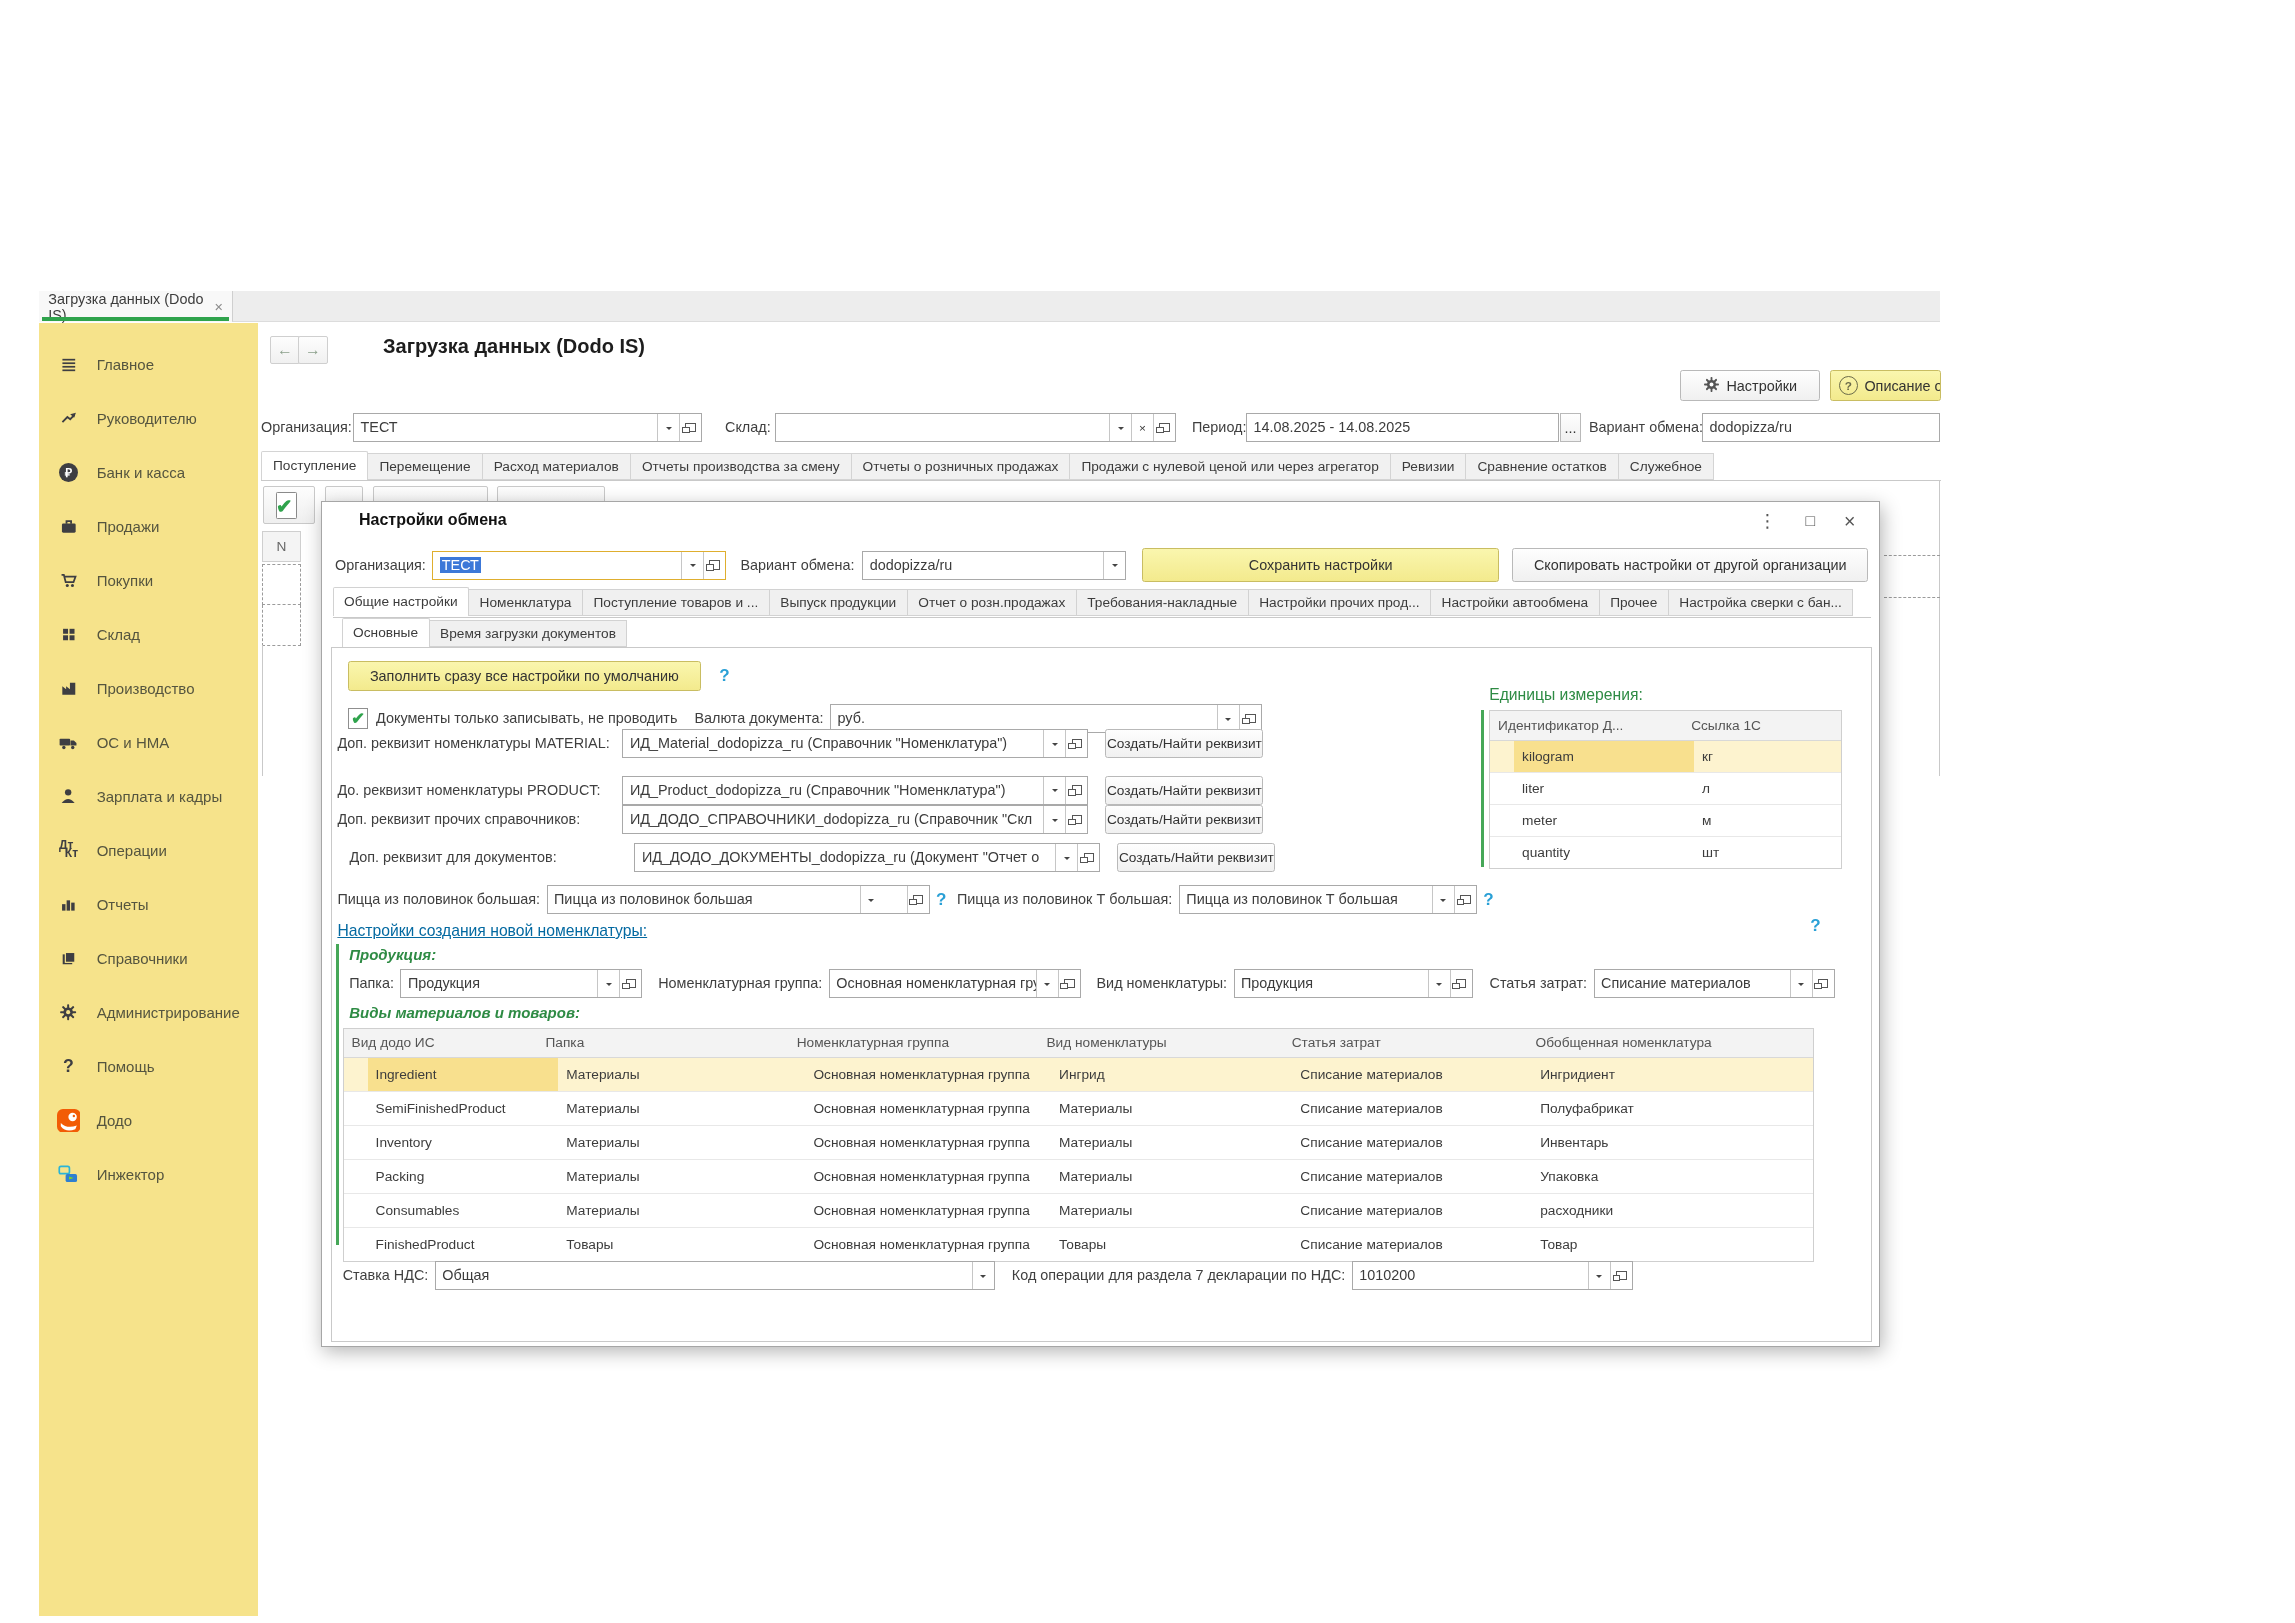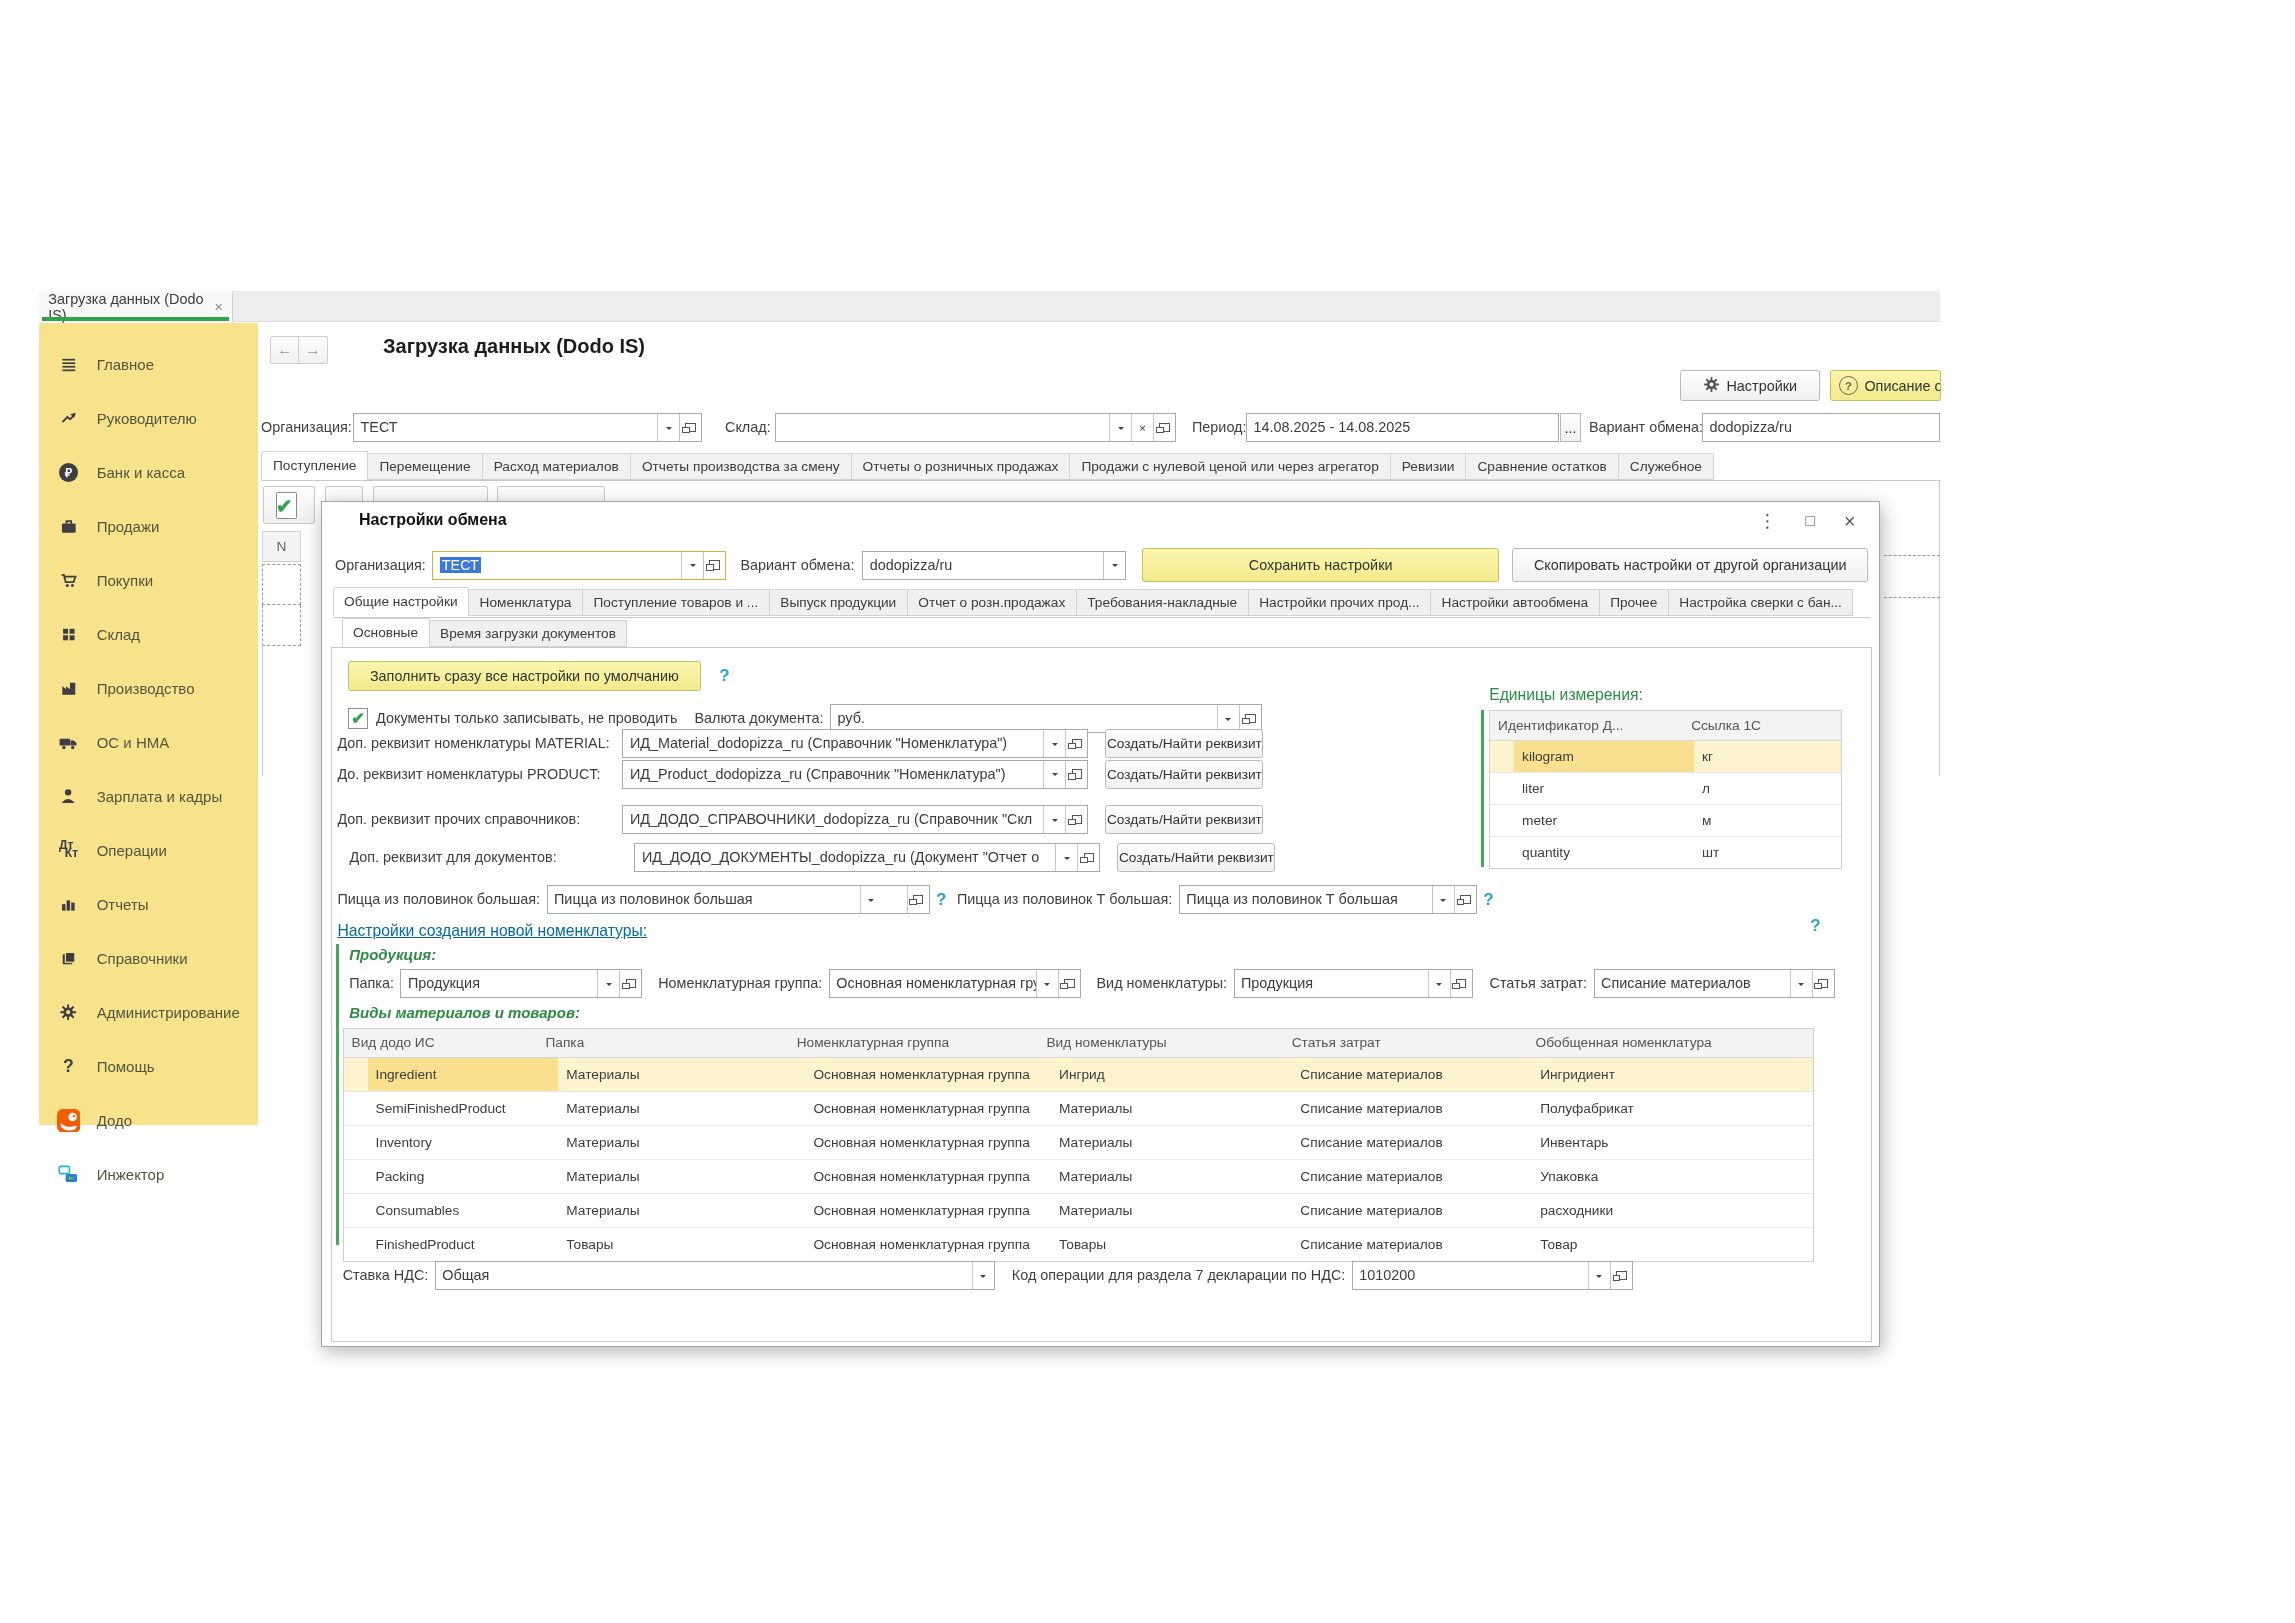--- a/index.html
+++ b/index.html
@@ -7,21 +7,21 @@
           font-family:"Liberation Sans",sans-serif;color:#3c3c3c;font-size:14.4px;}
   .abs{position:absolute;box-sizing:border-box;}
   
   .tabbar{left:39px;top:291px;width:1901px;height:31px;display:flex;}
   .apptab{position:relative;width:193px;height:31px;background:#f8f8f8;display:flex;align-items:center;
           padding:0 9.2px;gap:9.2px;font-size:14.4px;color:#3c3c3c;box-sizing:border-box;}
   .apptab .tabx{color:#8a8a8a;font-size:14.4px;}
   .tab-underline{position:absolute;left:2.6px;right:2.6px;bottom:1.3px;height:3.3px;background:#2fa34c;}
   .tabbar-rest{flex:1;background:#ededed;border-left:0.7px solid #cfcfcf;border-bottom:0.7px solid #dcdcdc;}
   
-  .sidebar{left:39px;top:323px;width:219px;height:802px;background:#f6e38b;padding-top:14.4px;box-sizing:border-box;}
+  .sidebar{left:39px;top:323px;width:219px;height:1293px;background:#f6e38b;padding-top:14.4px;box-sizing:border-box;}
   .sb-item{height:54px;display:flex;align-items:center;gap:15.7px;padding-left:17px;cursor:pointer;}
   .sb-ico{width:25px;height:22px;display:flex;align-items:center;justify-content:center;flex:none;}
   .sb-label{font-size:15px;color:#55553f;}
   .circ{width:19.6px;height:19.6px;border-radius:50%;background:#3e3e42;color:#fff;display:flex;align-items:center;
         justify-content:center;font-size:12.4px;font-weight:bold;}
   .dtkt{display:flex;flex-direction:column;font-size:12px;line-height:7.9px;font-weight:bold;color:#3e3e42;}
   .dtkt b:nth-child(2){margin-left:5.9px;}
   .qmark{font-size:17.7px;font-weight:bold;color:#3e3e42;}
   
   .navbtn{display:flex;align-items:center;justify-content:center;background:linear-gradient(#fdfdfd,#f0f0f0);
@@ -449,21 +449,21 @@
               <span class="txt">ИД_Material_dodopizza_ru (Справочник "Номенклатура")</span>
               <span class="ctl">
                 <span class="caret"></span>
               </span>
               <span class="ctl">
                 <span class="pick"></span>
               </span>
             </div>
             <button class="btn" style="width: 158px; height: 29px; margin-left: 17px; font-size: 13.7px;">Создать/Найти реквизит</button>
           </div>
-          <div class="abs row-flex" style="left: 5.2px; top: 103px; height: 46px;">
+          <div class="abs row-flex" style="left: 5.2px; top: 119px; height: 46px;">
             <span class="lbl" style="width: 285px;">До. реквизит номенклатуры PRODUCT:</span>
             <div class="fld" style="width: 466px;">
               <span class="txt">ИД_Product_dodopizza_ru (Справочник "Номенклатура")</span>
               <span class="ctl">
                 <span class="caret"></span>
               </span>
               <span class="ctl">
                 <span class="pick"></span>
               </span>
             </div>

